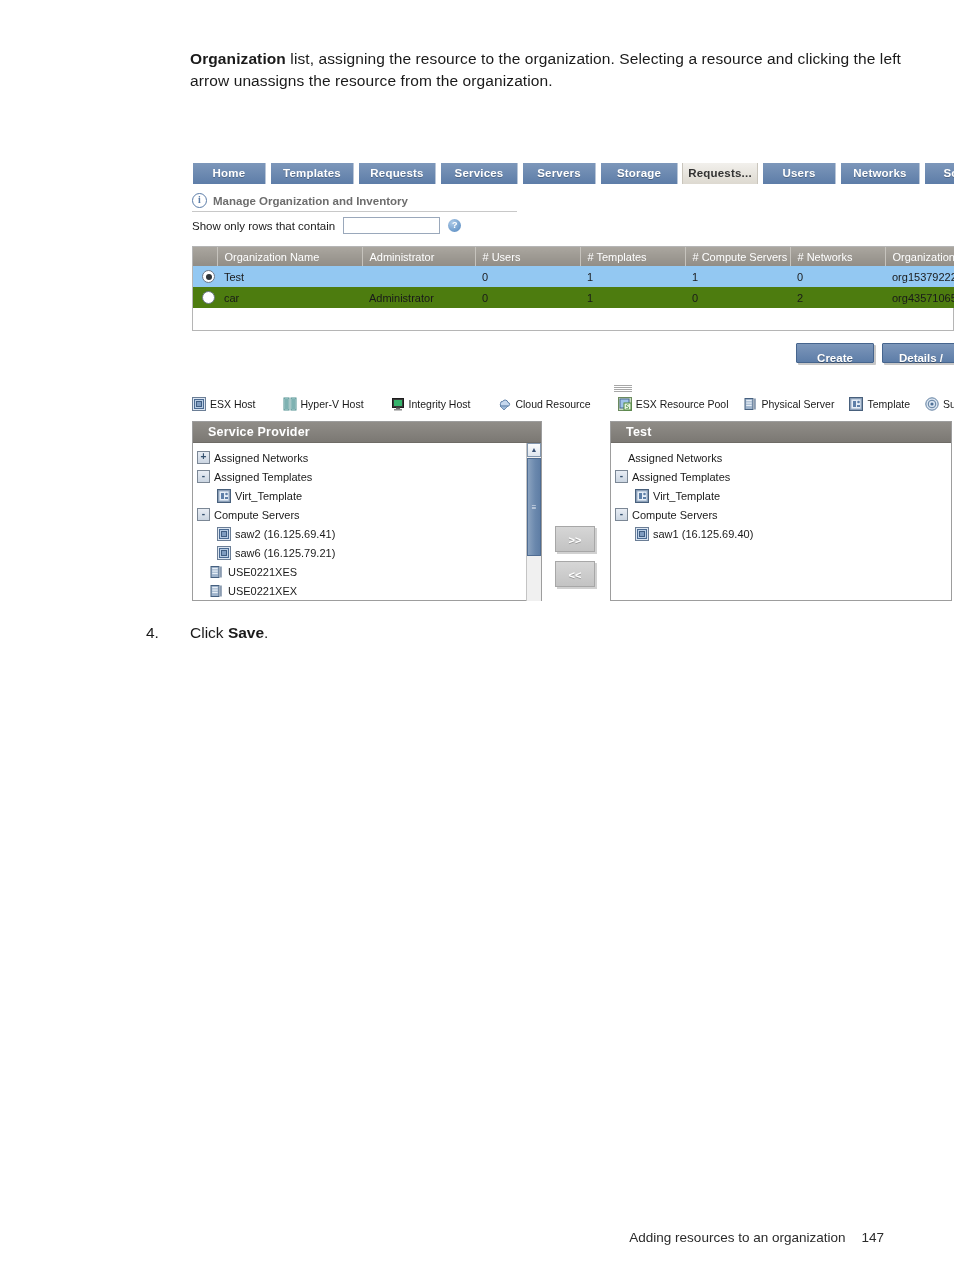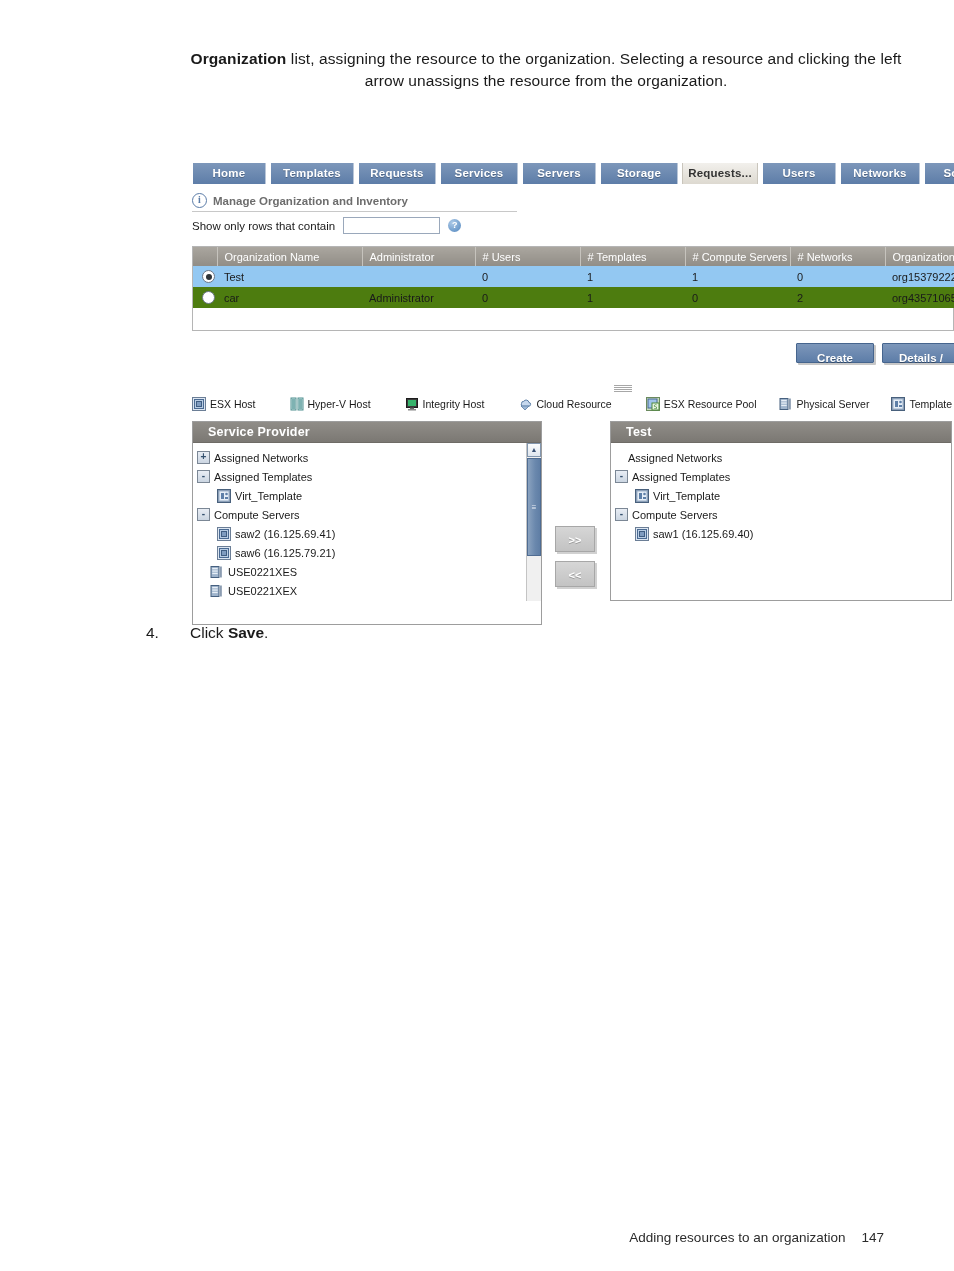--- a/index.html
+++ b/index.html
@@ -20,21 +20,21 @@
     position: absolute;
     left: 190px;
     top: 48px;
     width: 712px;
     font-family: "Liberation Sans", sans-serif;
     font-size: 15.5px;
     line-height: 22px;
     color: #1a1a1a;
     letter-spacing: 0.1px;
   }
-  .doc-prose p { margin: 0 0 13px 0; text-align: center; }
+  .doc-prose p { margin: 0 0 13px 0; }
   .doc-prose b { font-weight: bold; }
 
   
   .shot {
     position: absolute;
     left: 190px;
     top: 163px;
     width: 764px;   
     height: 445px;
   }
@@ -229,21 +229,21 @@
     background: #a7a7a7;
   }
 
   
   .legend {
     position: absolute;
     left: 2px; top: 234px;
     width: 760px;
     display: flex;
     align-items: center;
-    gap: 12px;
+    gap: 5px;
     font-size: 10.5px;
     color: #1a1a1a;
     white-space: nowrap;
   }
   .legend-item {
     display: flex;
     align-items: center;
     gap: 4px;
     margin-right: 22px;
   }
@@ -254,21 +254,21 @@
   .ico { width: 14px; height: 14px; flex: 0 0 auto; display:block; }
 
   
   .pane {
     position: absolute;
     top: 258px;
     border: 1px solid #9d9d9d;
     background: #ffffff;
     box-sizing: border-box;
   }
-  .pane-left  { left: 2px;   width: 350px; height: 204px; }
+  .pane-left  { left: 2px;   width: 350px; height: 180px; }
   .pane-right { left: 420px; width: 342px; height: 180px; }
   .pane-title {
     height: 20px;
     line-height: 20px;
     background: #86837e;
     background: linear-gradient(#908d88, #7b7873);
     color: #ffffff;
     font-size: 12.5px;
     font-weight: bold;
     padding-left: 15px;

